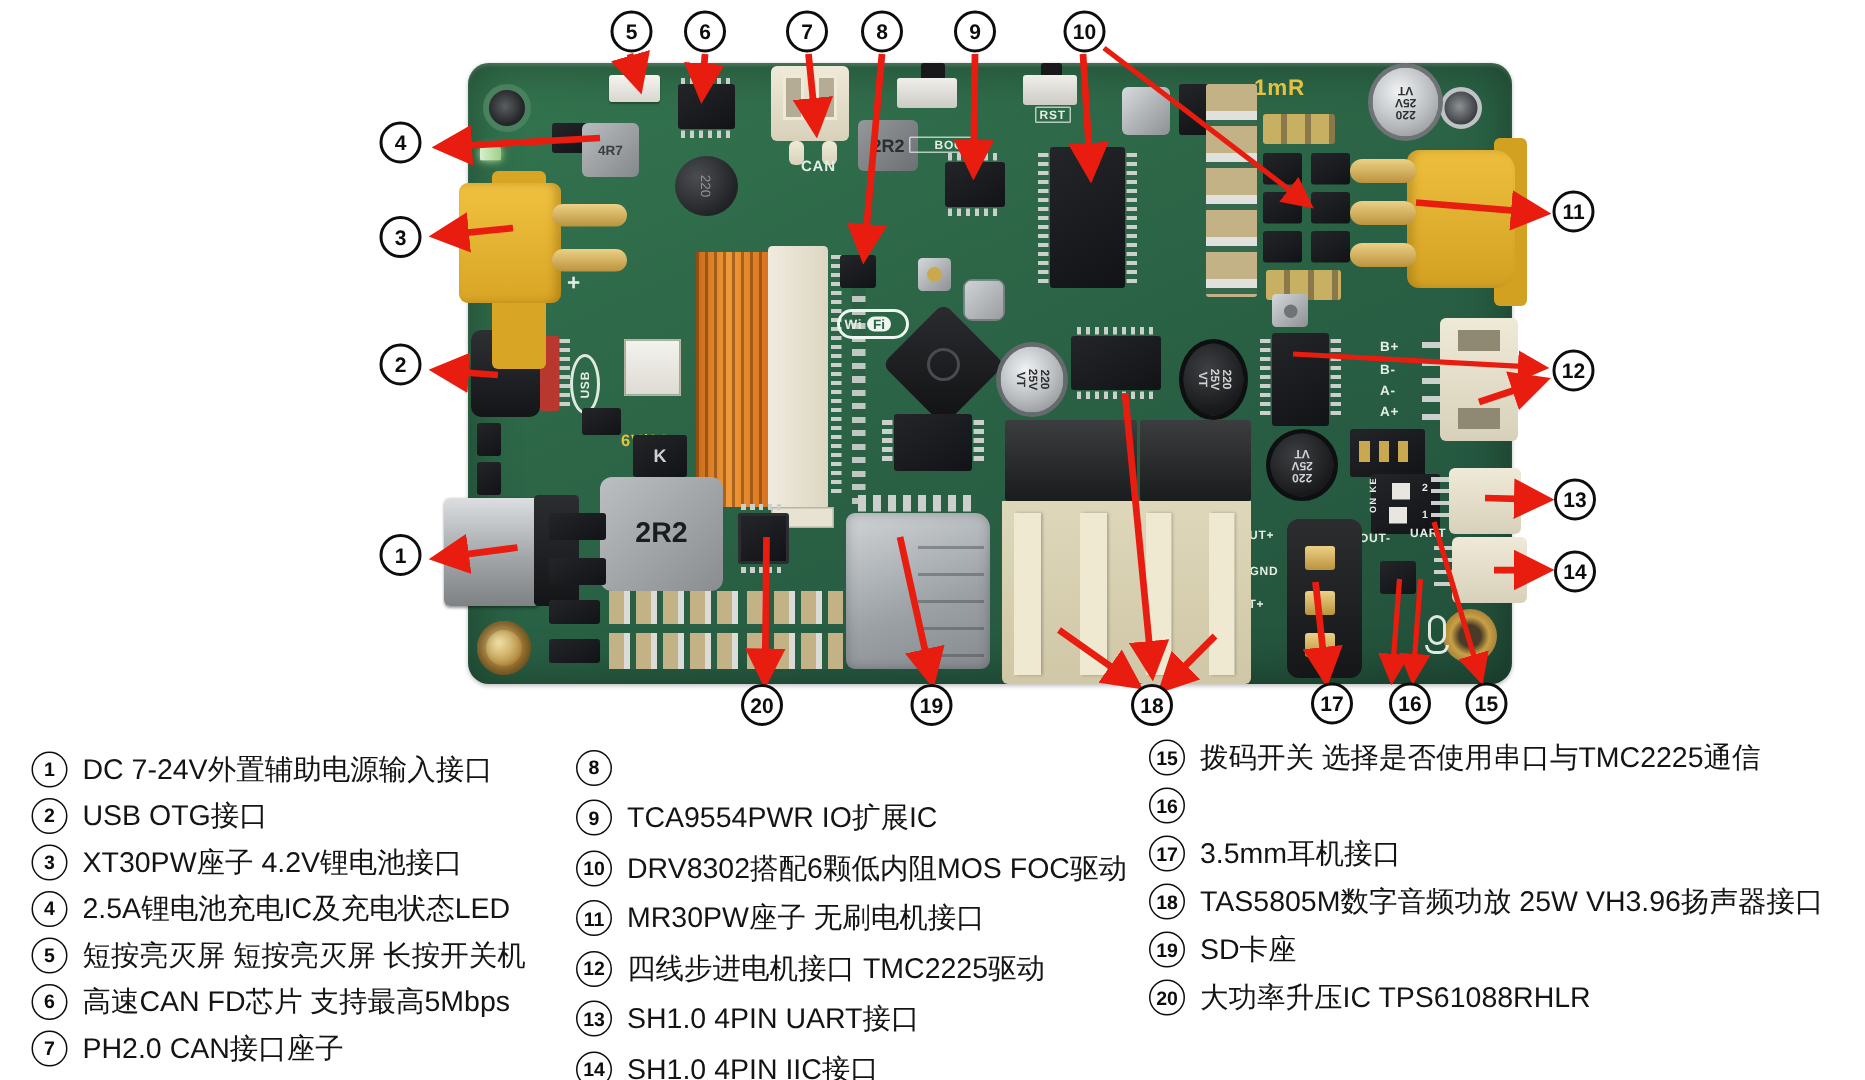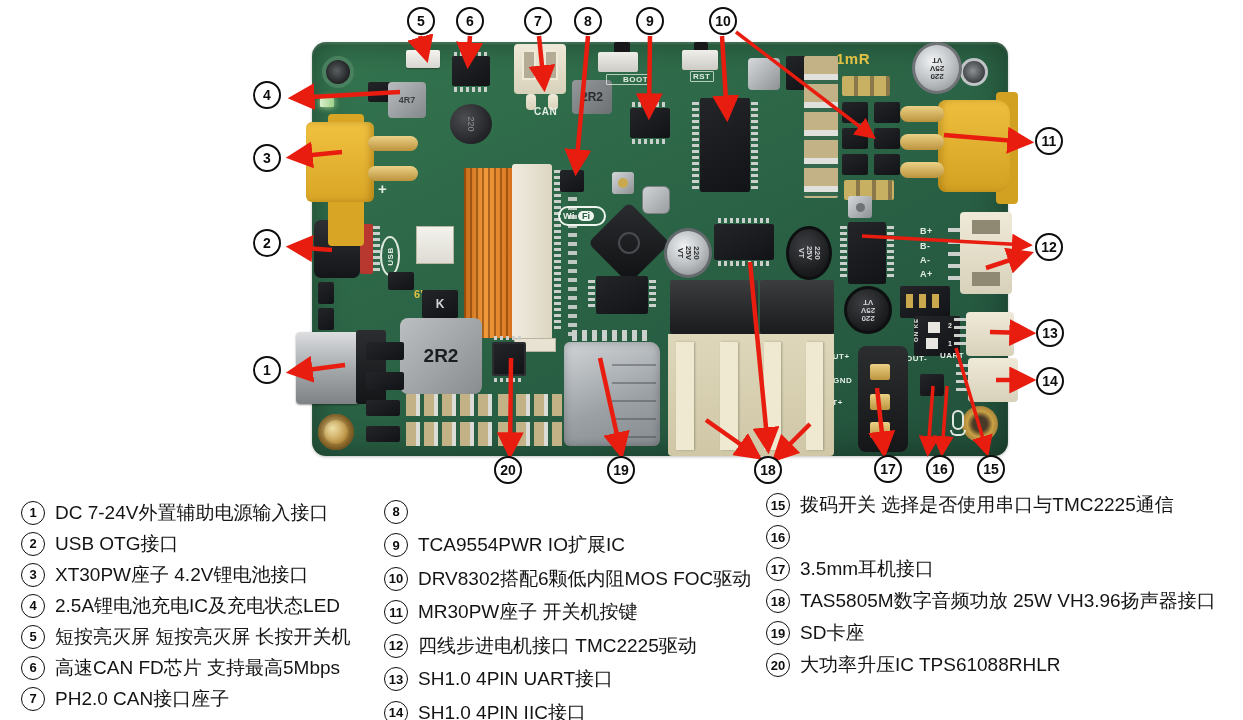--- a/index.html
+++ b/index.html
@@ -77,21 +77,21 @@
     <div class="cream abs" style="left:214px;top:52px;width:10px;height:16px;"></div>
     <div class="cream abs" style="left:236px;top:52px;width:10px;height:16px;"></div>
     <div class="silk" style="left:222px;top:64px;font-size:10px;">CAN</div>
 
     <div class="abs" style="left:260px;top:38px;width:40px;height:34px;background:linear-gradient(135deg,#95989a,#6d7073);border-radius:4px;display:flex;align-items:center;justify-content:center;">
       <span style="font-size:12px;font-weight:bold;color:#2c2d2f;">2R2</span>
     </div>
 
     <div class="abs" style="left:302px;top:0px;width:16px;height:10px;background:#18181a;border-radius:2px 2px 0 0;"></div>
     <div class="abs" style="left:286px;top:10px;width:40px;height:20px;background:linear-gradient(#efeeea,#cdcbc4);border-radius:2px;"></div>
-    <div class="btnlbl" style="left:294px;top:32px;padding-left:16px;">BOOT</div>
+    <div class="btnlbl" style="left:294px;top:49px;padding-left:16px;">BOOT</div>
 
     <div class="abs" style="left:382px;top:0px;width:14px;height:9px;background:#18181a;border-radius:2px 2px 0 0;"></div>
     <div class="abs" style="left:370px;top:8px;width:36px;height:20px;background:linear-gradient(#efeeea,#cdcbc4);border-radius:2px;"></div>
     <div class="btnlbl" style="left:378px;top:29px;">RST</div>
 
     <div class="pins-h" style="left:320px;top:60px;width:36px;height:5px;"></div>
     <div class="chip" style="left:318px;top:66px;width:40px;height:30px;"></div>
     <div class="pins-h" style="left:320px;top:97px;width:36px;height:5px;"></div>
 
     <div class="pins-v" style="left:380px;top:60px;width:7px;height:88px;"></div>
@@ -359,21 +359,21 @@
     <div class="lrow" style="height:33.5px;">
         <span class="lc">9</span>
         <span>TCA9554PWR IO扩展IC</span>
       </div>
     <div class="lrow" style="height:33.5px;">
         <span class="lc">10</span>
         <span>DRV8302搭配6颗低内阻MOS FOC驱动</span>
       </div>
     <div class="lrow" style="height:33.5px;">
         <span class="lc">11</span>
-        <span>MR30PW座子 开关机按键</span>
+        <span>MR30PW座子 无刷电机接口</span>
       </div>
     <div class="lrow" style="height:33.5px;">
         <span class="lc">12</span>
         <span>四线步进电机接口 TMC2225驱动</span>
       </div>
     <div class="lrow" style="height:33.5px;">
         <span class="lc">13</span>
         <span>SH1.0 4PIN UART接口</span>
       </div>
     <div class="lrow" style="height:33.5px;">

